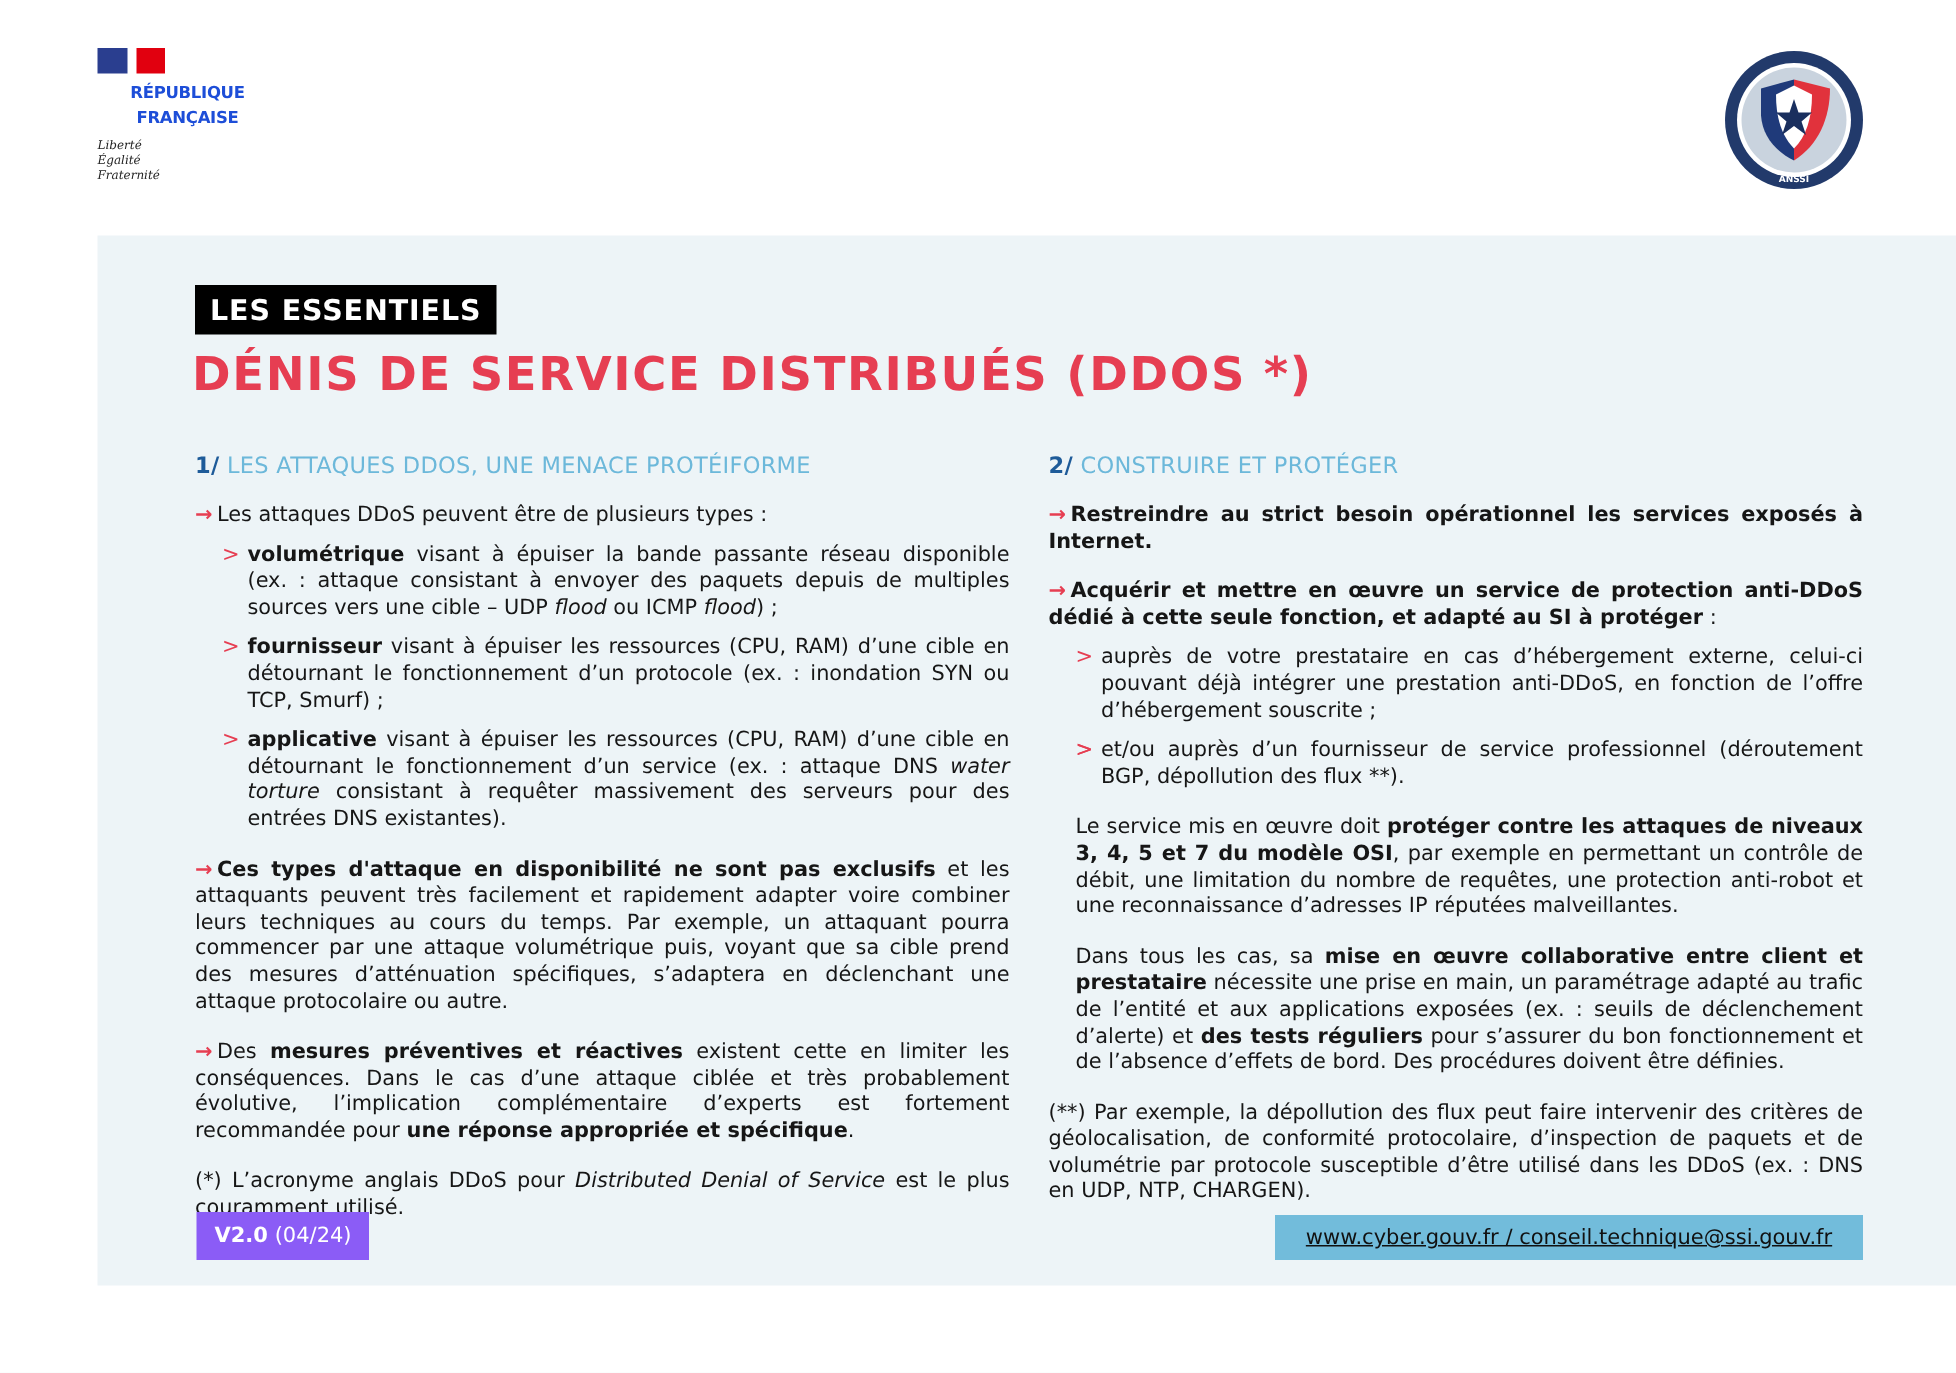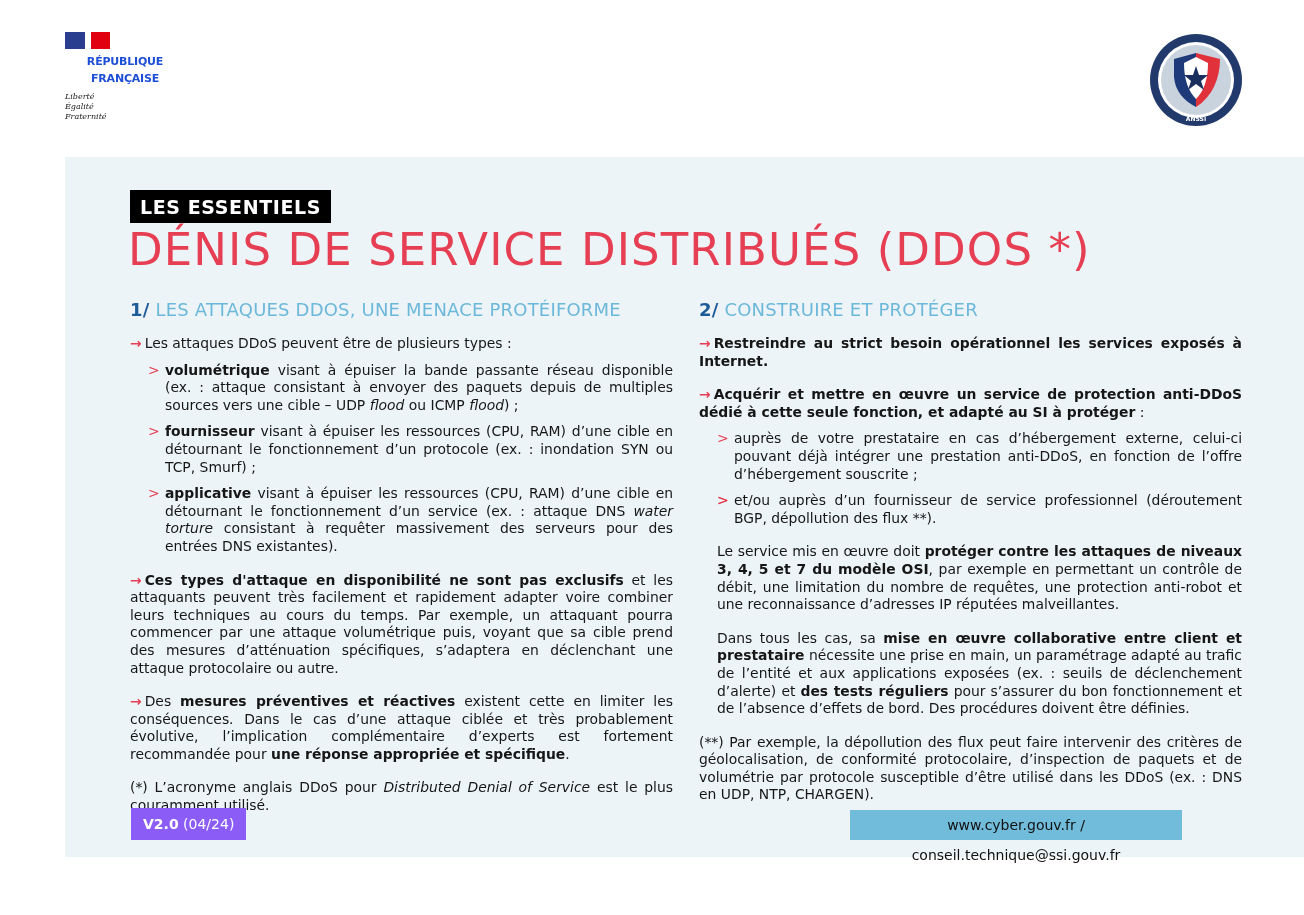--- a/index.html
+++ b/index.html
@@ -12,39 +12,39 @@
     .rf-flag .white { width: 6px; background: #ffffff; }
     .rf-flag .red { flex: 1; background: #e1000f; }
     .rf-name { font-family: "DejaVu Sans", sans-serif; font-weight: bold; font-size: 11px; line-height: 17px; color: #1d4ed8; letter-spacing: -0.2px; text-align: center; }
     .rf-motto { margin-top: 5px; font-family: "DejaVu Serif", serif; font-style: italic; font-size: 8px; line-height: 10px; color: #222; }
 
     .anssi-logo { position: absolute; left: 1148px; top: 33px; width: 96px; height: 94px; }
 
     .panel { position: absolute; left: 65px; top: 157px; width: 1239px; height: 700px; background: #edf4f7; }
 
     .tag { position: absolute; left: 130px; top: 190px; height: 33px; padding: 0 10px; background: #000; color: #fff; font-weight: bold; font-size: 19px; line-height: 35px; letter-spacing: 0.6px; }
-    .title { position: absolute; left: 128px; top: 228px; font-family: "DejaVu Sans", sans-serif; font-weight: normal; font-size: 45px; line-height: 44px; color: #e63e52; letter-spacing: 1.1px; white-space: nowrap; }
+    .title { position: absolute; left: 128px; top: 228px; font-family: "DejaVu Sans", sans-serif; font-weight: bold; font-size: 31px; line-height: 44px; color: #e63e52; letter-spacing: 1.1px; white-space: nowrap; }
 
     .col { position: absolute; top: 301px; font-size: 13.9px; line-height: 17.6px; color: #161616; }
     .col-left { left: 130px; width: 543px; }
     .col-right { left: 699px; width: 543px; }
 
-    .section-title { font-size: 18px; line-height: 18px; color: #6cb8da; margin-bottom: 10px; white-space: nowrap; letter-spacing: 0.2px; }
+    .section-title { font-size: 15px; line-height: 18px; color: #6cb8da; margin-bottom: 10px; white-space: nowrap; letter-spacing: 0.2px; }
     .section-title .num { color: #1e5b99; font-weight: bold; }
 
     p { text-align: justify; margin-bottom: 9px; margin-top: 16px; }
     .arrow { color: #e63e52; font-weight: bold; margin-right: 3px; }
     .sub { position: relative; padding-left: 35px; margin-bottom: 9px; text-align: justify; }
     .sub .chev { position: absolute; left: 18px; top: 0; color: #e63e52; font-size: 14px; }
     .indent { padding-left: 18px; }
     b { font-weight: bold; }
     i { font-style: italic; }
 
     .version { position: absolute; left: 131px; top: 808px; height: 32px; padding: 0 12px; background: #8b5cf6; color: #fff; font-size: 14px; line-height: 32px; }
-    .contact { position: absolute; left: 850px; top: 810px; width: 332px; height: 30px; background: #72bcdb; color: #111; font-size: 14px; line-height: 30px; text-align: center; }
+    .contact { position: absolute; left: 850px; top: 810px; width: 392px; height: 30px; background: #72bcdb; color: #111; font-size: 14px; line-height: 30px; text-align: center; text-decoration: underline; }
   </style>
 </head>
 <body>
 
 <div class="rf-logo">
   <div class="rf-flag">
     <div class="blue"></div>
       <div class="white"></div>
       <div class="red"></div>
   </div>

